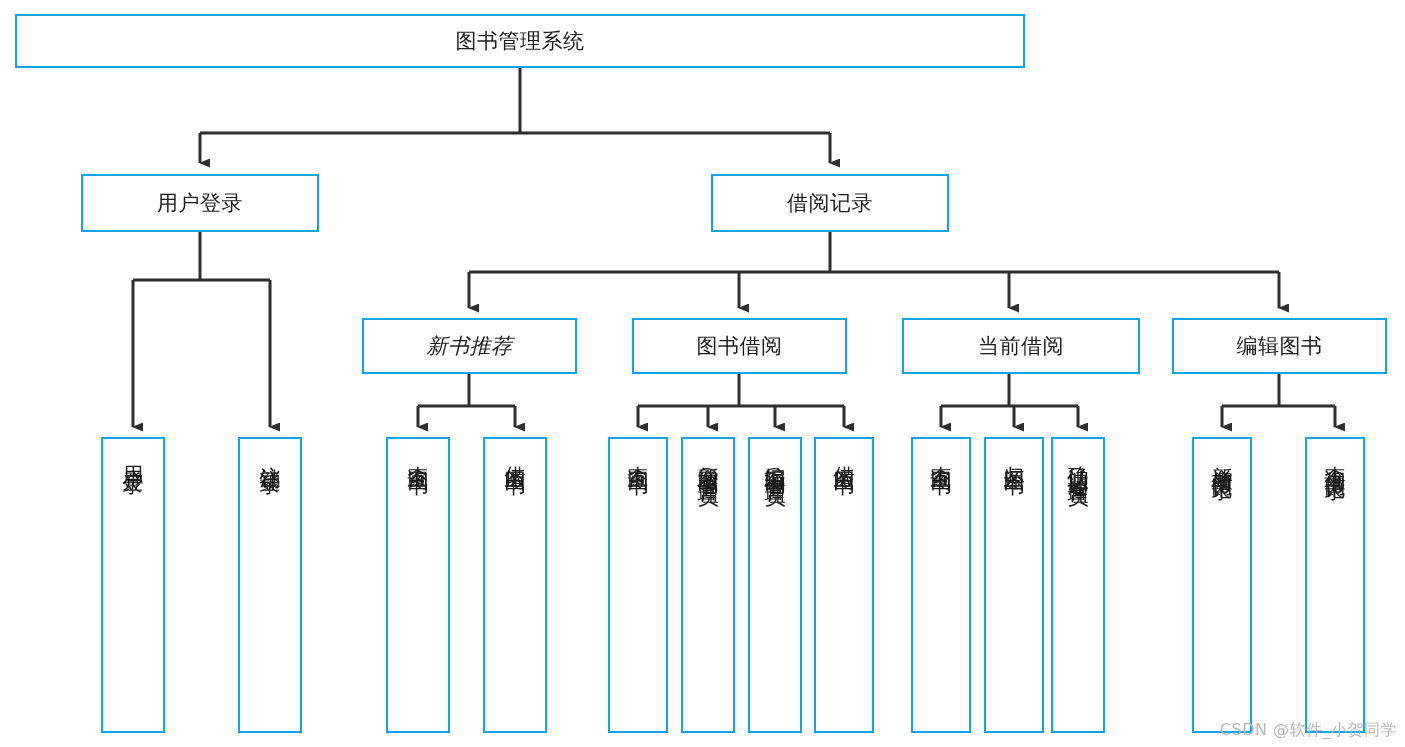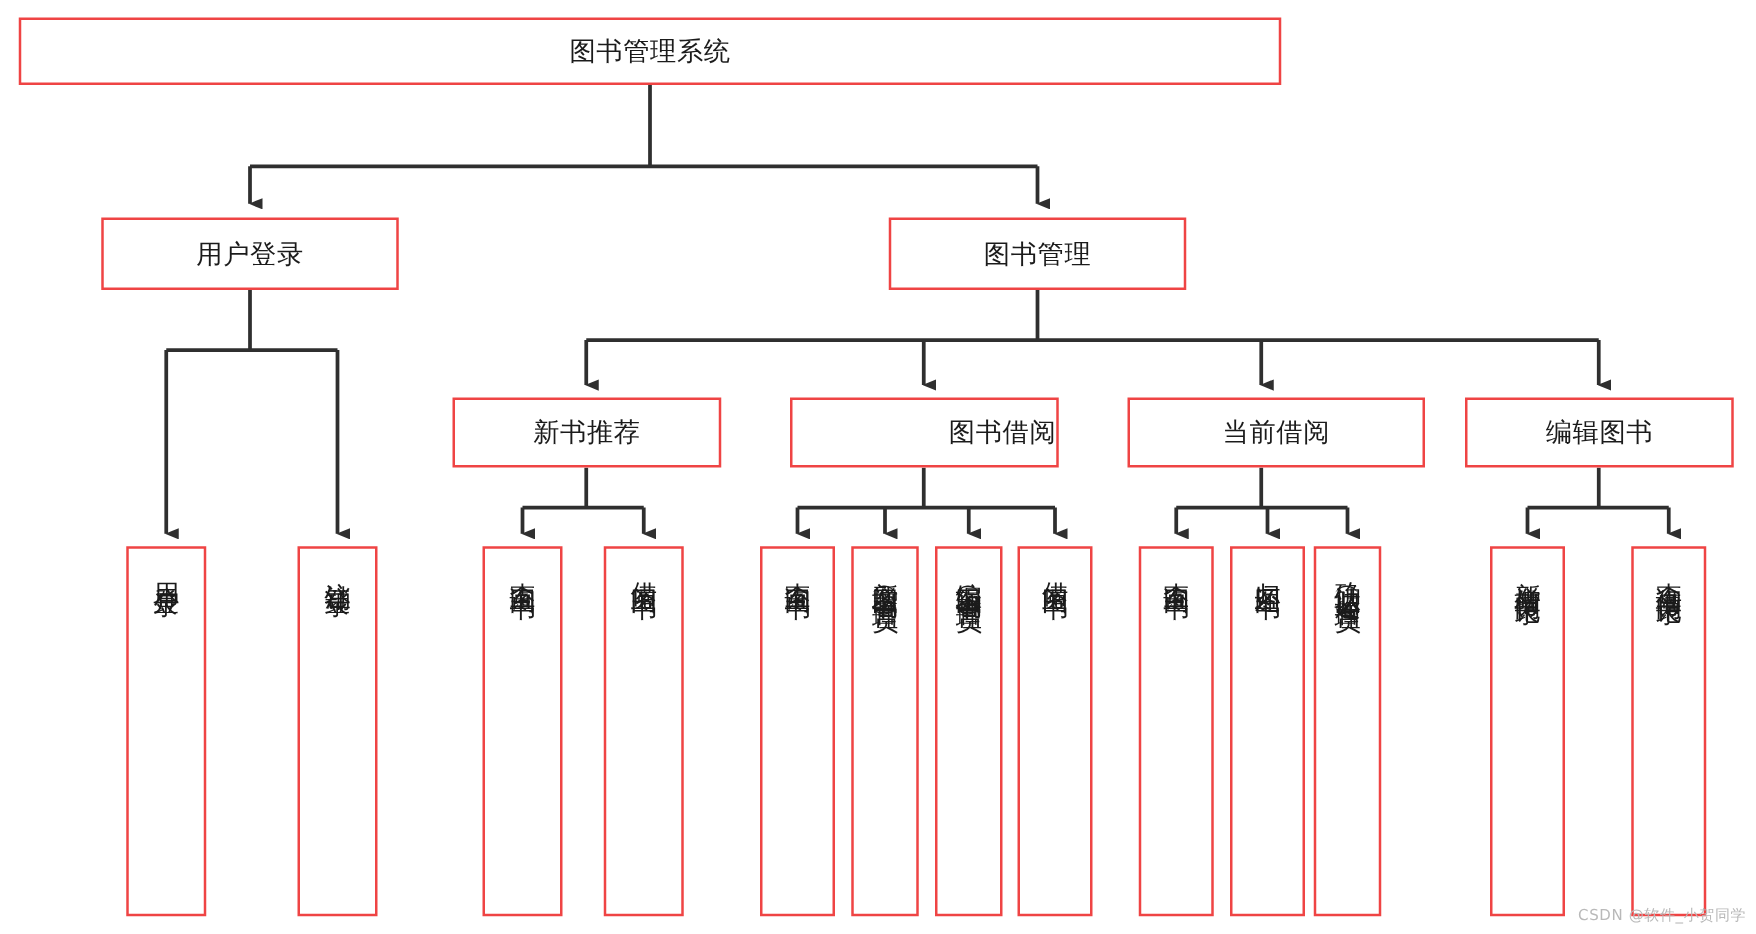--- a/index.html
+++ b/index.html
@@ -20,21 +20,21 @@
   #diagram-svg {
     position: absolute;
     left: 0;
     top: 0;
     width: 1405px;
     height: 747px;
   }
   .node-box {
     position: absolute;
     box-sizing: border-box;
-    border: 2px solid #ef4444;
+    border: 2px solid #0ea5e9;
     background: #ffffff;
     display: flex;
     align-items: center;
     justify-content: center;
     color: #1b1b1b;
   }
   .node-label {
     font-size: 21px;
     line-height: 1.15;
     letter-spacing: 0.5px;
@@ -50,21 +50,21 @@
     text-orientation: upright;
     font-size: 21px;
     letter-spacing: 3px;
     white-space: nowrap;
     text-align: left;
   }
   .watermark {
     position: absolute;
     right: 8px;
     bottom: 6px;
-    font-size: 12px;
+    font-size: 16px;
     color: #b9b9b9;
     letter-spacing: 0.5px;
     white-space: nowrap;
     pointer-events: none;
   }
 </style>
 </head>
 <body>
 
 <div id="canvas">
@@ -121,27 +121,27 @@
   </svg>
 
   <div class="node-box" style="left:15px; top:14px; width:1010px; height:54px;">
     <span class="node-label">图书管理系统</span>
   </div>
 
   <div class="node-box" style="left:81px; top:174px; width:238px; height:58px;">
     <span class="node-label">用户登录</span>
   </div>
   <div class="node-box" style="left:711px; top:174px; width:238px; height:58px;">
-    <span class="node-label">图书管理</span>
+    <span class="node-label">借阅记录</span>
   </div>
 
-  <div class="node-box" style="left:362px; top:318px; width:215px; height:56px;">
+  <div class="node-box" style="left:362px; top:318px; width:215px; height:56px;font-style:italic;">
     <span class="node-label">新书推荐</span>
   </div>
-  <div class="node-box" style="left:632px; top:318px; width:215px; height:56px;justify-content:flex-end;">
+  <div class="node-box" style="left:632px; top:318px; width:215px; height:56px;">
     <span class="node-label">图书借阅</span>
   </div>
   <div class="node-box" style="left:902px; top:318px; width:238px; height:56px;">
     <span class="node-label">当前借阅</span>
   </div>
   <div class="node-box" style="left:1172px; top:318px; width:215px; height:56px;">
     <span class="node-label">编辑图书</span>
   </div>
 
   <div class="node-box vertical" style="left:101px; top:437px; width:64px; height:296px;">

